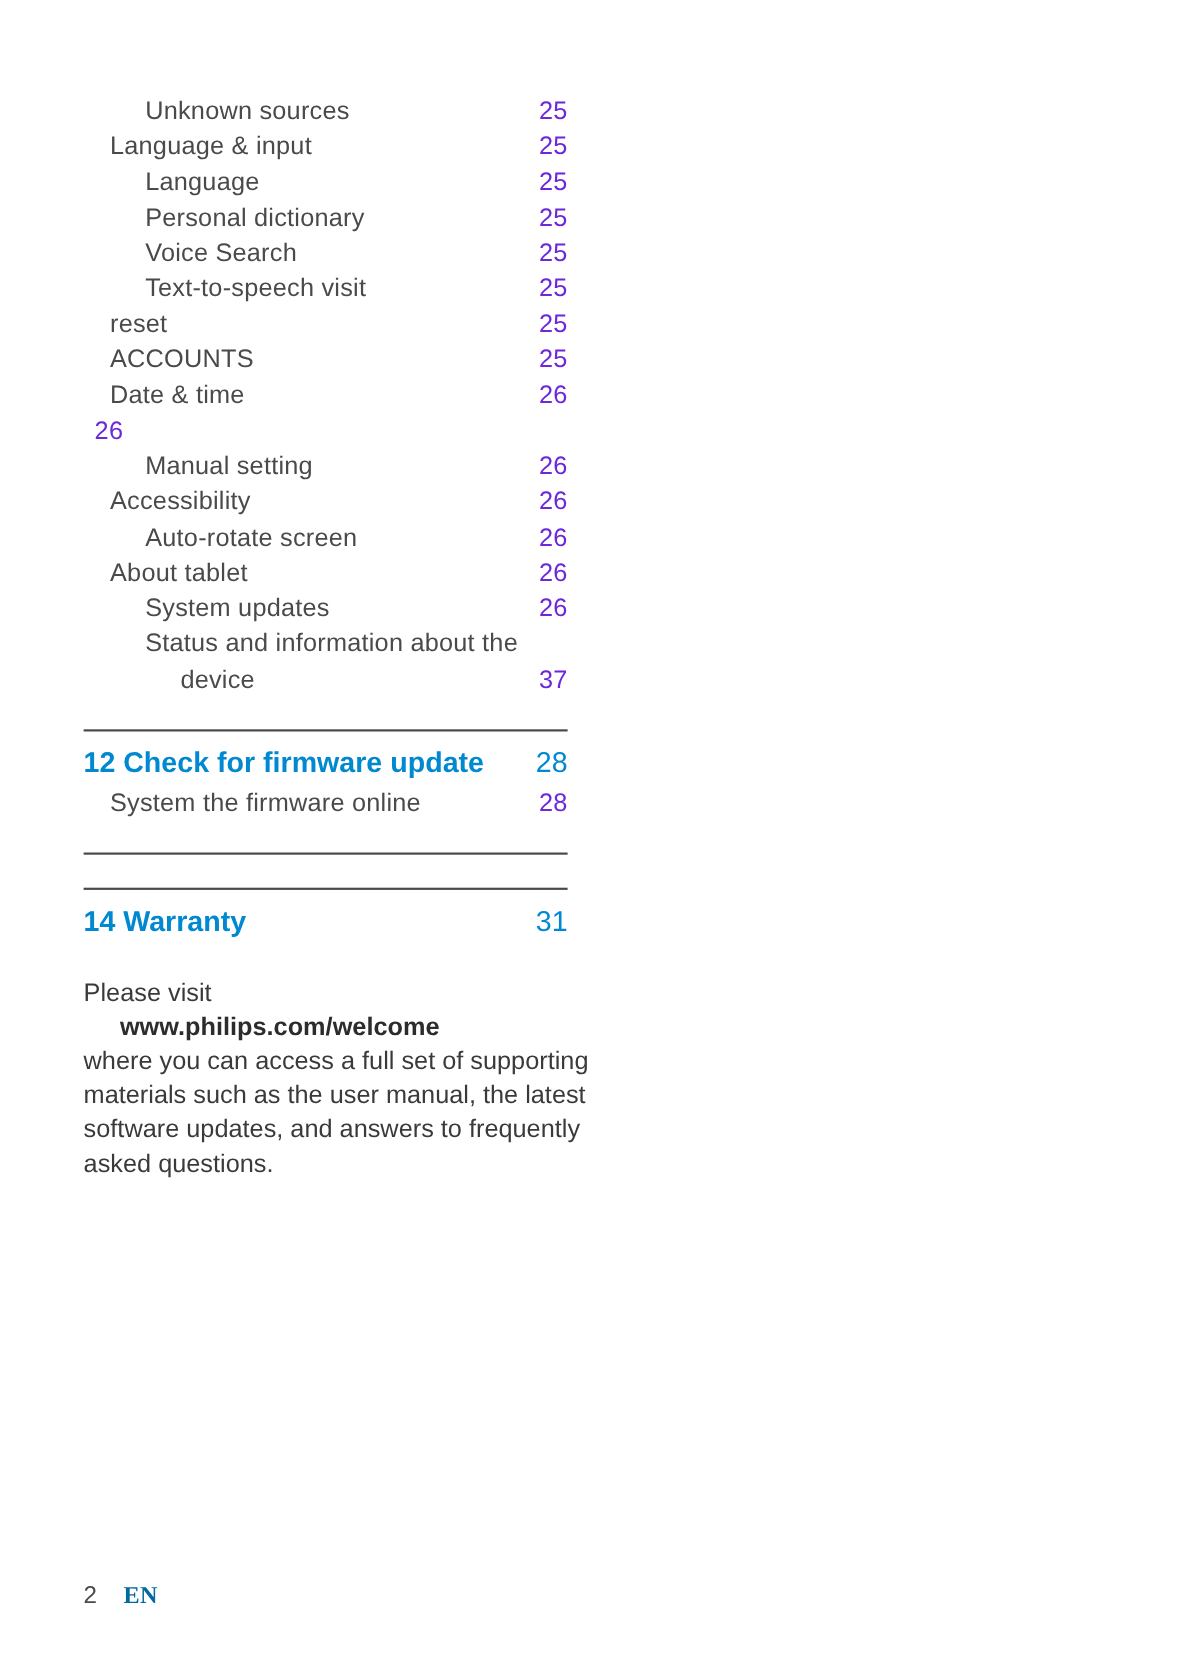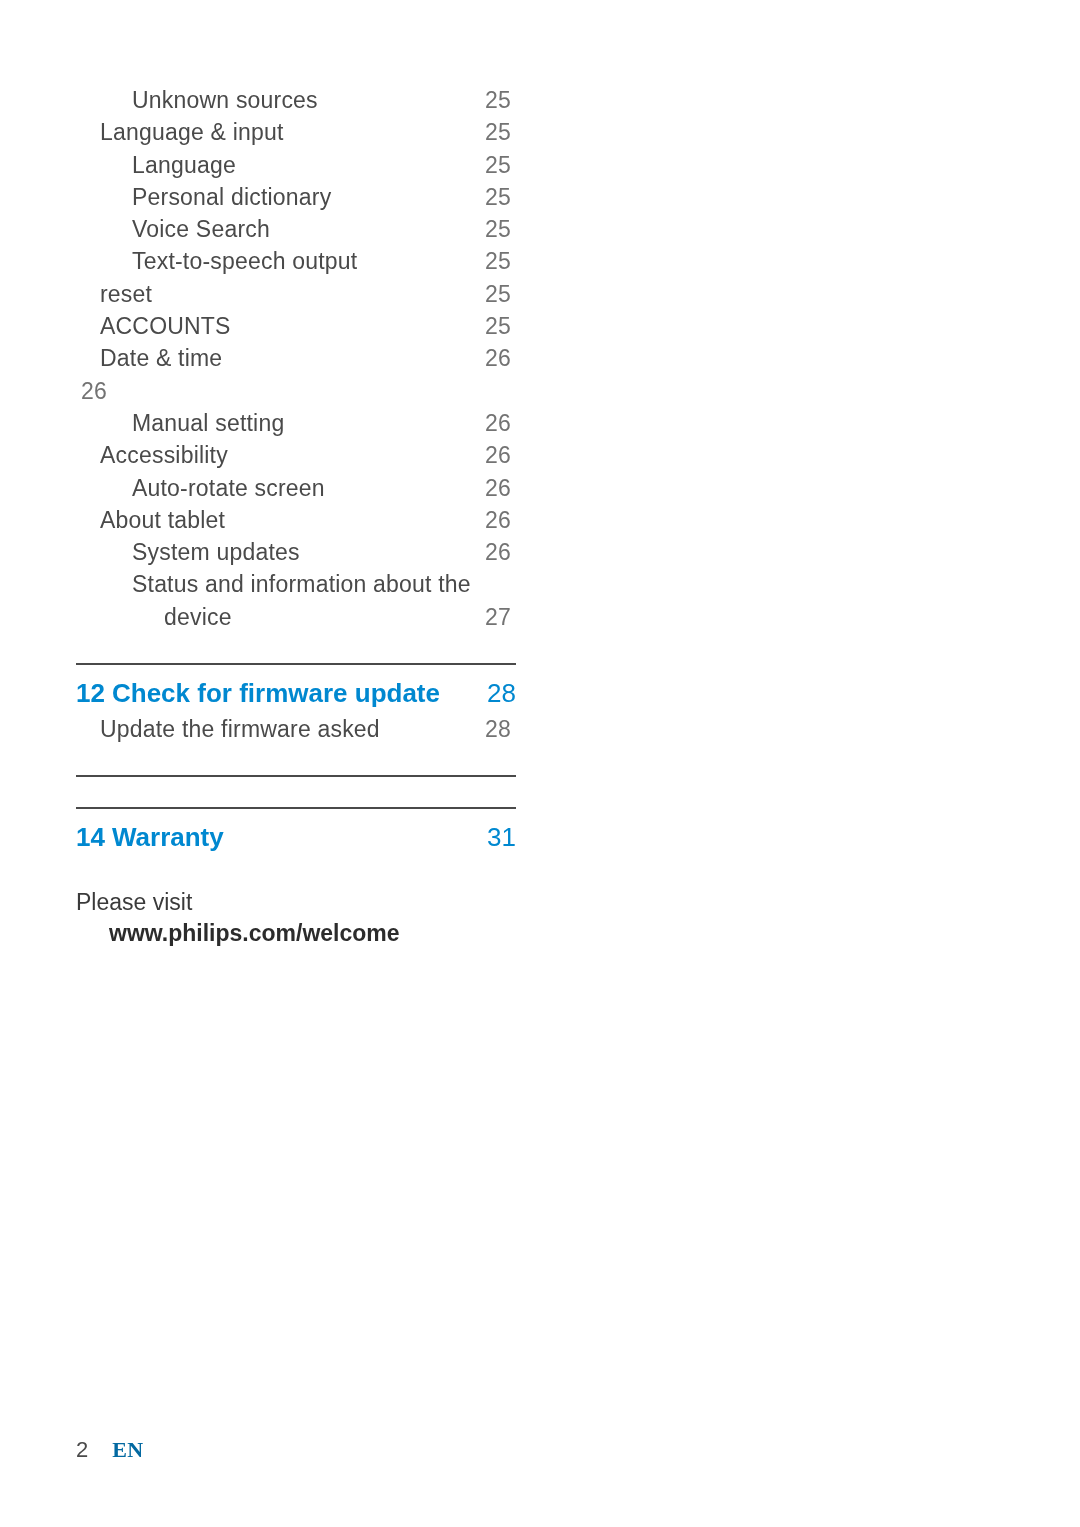--- a/index.html
+++ b/index.html
@@ -25,22 +25,22 @@
     justify-content: space-between;
     align-items: baseline;
     font-size: 23px;
     line-height: 32.3px;
     letter-spacing: 0.2px;
   }
   .lvl1 .toc-label { padding-left: 24px; }
   .lvl2 .toc-label { padding-left: 56px; }
   .toc-page {
     min-width: 36px;
-    text-align: center;
-    color: #737373;
+    text-align: right;
+    color: #6d28d9;
   }
 
   .section-group { margin-top: 30px; }
   .rule {
     border-top: 2px solid #4a4a4a;
     width: 100%;
     margin-bottom: 10px;
   }
   .chapter-row {
     display: flex;
@@ -109,21 +109,21 @@
         </div>
         <div class="toc-row lvl2">
           <span class="toc-label">Personal dictionary</span>
           <span class="toc-page">25</span>
         </div>
         <div class="toc-row lvl2">
           <span class="toc-label">Voice Search</span>
           <span class="toc-page">25</span>
         </div>
         <div class="toc-row lvl2">
-          <span class="toc-label">Text-to-speech output</span>
+          <span class="toc-label">Text-to-speech visit</span>
           <span class="toc-page">25</span>
         </div>
         <div class="toc-row lvl1">
           <span class="toc-label">reset</span>
           <span class="toc-page">25</span>
         </div>
         <div class="toc-row lvl1">
           <span class="toc-label">ACCOUNTS</span>
           <span class="toc-page">25</span>
         </div>
@@ -153,53 +153,54 @@
         <div class="toc-row lvl2">
           <span class="toc-label">System updates</span>
           <span class="toc-page">26</span>
         </div>
         <div class="toc-row lvl2">
           <span class="toc-label">Status and information about the</span>
           <span class="toc-page"></span>
         </div>
         <div class="toc-row lvl2">
           <span class="toc-label" style="padding-left: 88px;">device</span>
-          <span class="toc-page">27</span>
+          <span class="toc-page">37</span>
         </div>
       </div>
 
     <div id="sections-container">
         <div class="section-group">
           <div class="rule"></div>
           <div class="chapter-row">
             <span class="chap-num">12</span>
             <span class="chap-title">Check for firmware update</span>
             <span class="chap-page">28</span>
           </div>
           <div class="toc-row lvl1 sub-after-chapter">
-            <span class="toc-label">Update the firmware asked</span>
+            <span class="toc-label">System the firmware online</span>
             <span class="toc-page">28</span>
           </div>
         </div>
         <div class="section-group">
           <div class="rule"></div>
         </div>
         <div class="section-group">
           <div class="rule"></div>
           <div class="chapter-row">
             <span class="chap-num">14</span>
             <span class="chap-title">Warranty</span>
             <span class="chap-page">31</span>
           </div>
         </div>
       </div>
 
     <div class="help-block">
       <div>Please visit</div>
       <div class="help-link">www.philips.com/welcome</div>
+      <div>where you can access a full set of supporting materials such as the user manual, the latest software updates, and answers to frequently asked questions.</div>
     </div>
 
   </div>
 
   <div class="footer">
     <span class="pnum">2</span>
     <span class="lang">EN</span>
   </div>
 </div>
 

